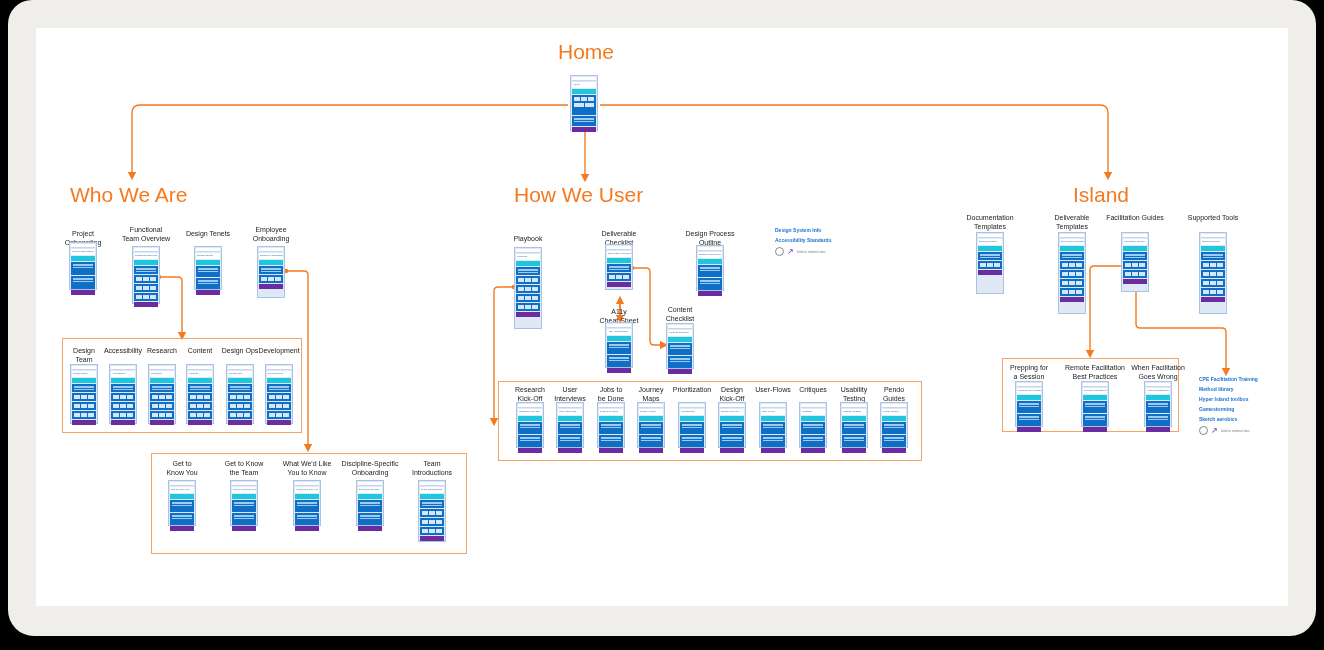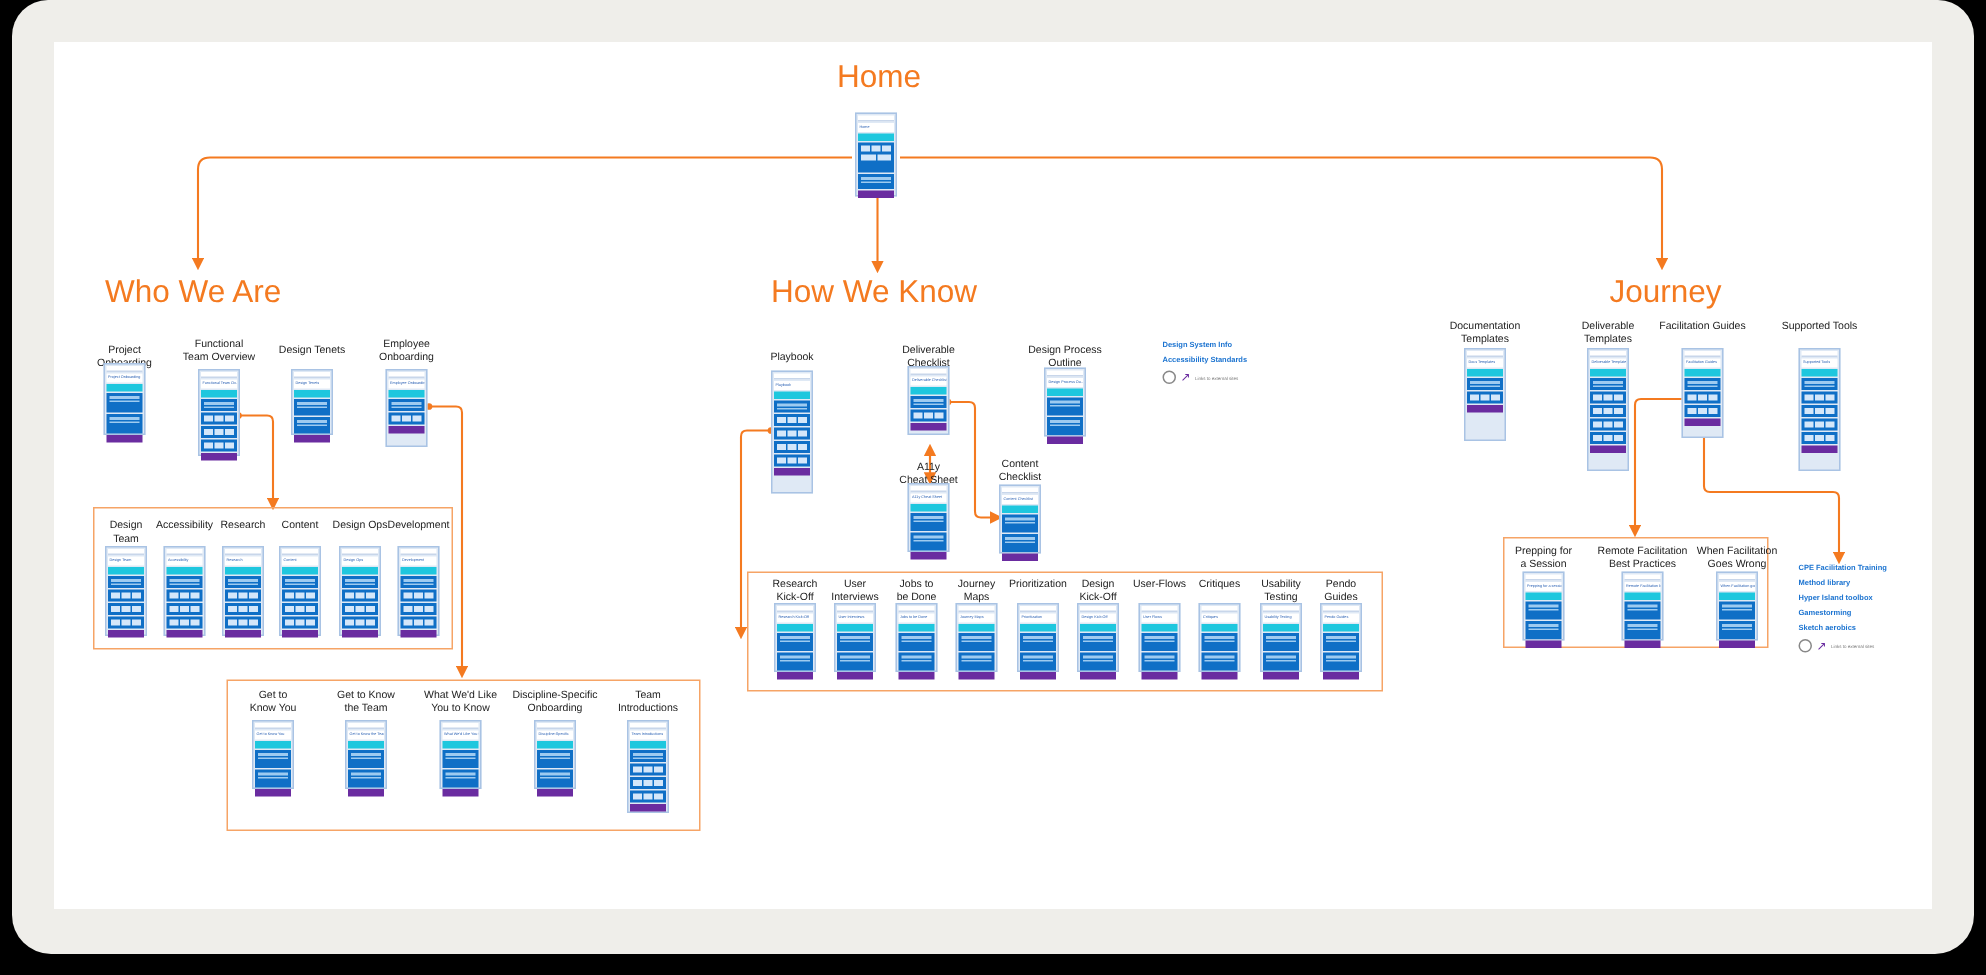--- a/index.html
+++ b/index.html
@@ -84,33 +84,33 @@
   <div class="ftr"></div>
 </div>
 
 <div class="section-title" style="left:70px;top:183px;">Who We Are</div>
 
 <div id="wwa-pages"></div>
 
 <div class="group-box" style="left:62px;top:338px;width:240px;height:95px;"></div>
 <div class="group-box" style="left:151px;top:453px;width:316px;height:101px;"></div>
 
-<div class="section-title" style="left:514px;top:183px;">How We Know</div>
+<div class="section-title" style="left:514px;top:183px;">How We User</div>
 
 <div class="link" style="left:775px;top:227px;">Design System Info</div>
 <div class="link" style="left:775px;top:237px;">Accessibility Standards</div>
 <div class="legend" style="left:775px;top:247px;">
   <span style="width:9px;height:9px;border:1px solid #888;border-radius:50%;display:inline-block;box-sizing:border-box;"></span>
   <span style="color:#6a2ca0;font-size:8px;line-height:8px;">↗</span>
   <span class="txt">Links to external sites</span>
 </div>
 
 <div class="group-box" style="left:498px;top:381px;width:424px;height:80px;"></div>
 
-<div class="section-title" style="left:1073px;top:183px;">Journey</div>
+<div class="section-title" style="left:1073px;top:183px;">Island</div>
 
 <div class="group-box" style="left:1002px;top:358px;width:177px;height:74px;"></div>
 
 <div class="link" style="left:1199px;top:376px;">CPE Facilitation Training</div>
 <div class="link" style="left:1199px;top:386px;">Method library</div>
 <div class="link" style="left:1199px;top:396px;">Hyper Island toolbox</div>
 <div class="link" style="left:1199px;top:406px;">Gamestorming</div>
 <div class="link" style="left:1199px;top:416px;">Sketch aerobics</div>
 <div class="legend" style="left:1199px;top:426px;">
   <span style="width:9px;height:9px;border:1px solid #888;border-radius:50%;display:inline-block;box-sizing:border-box;"></span>

